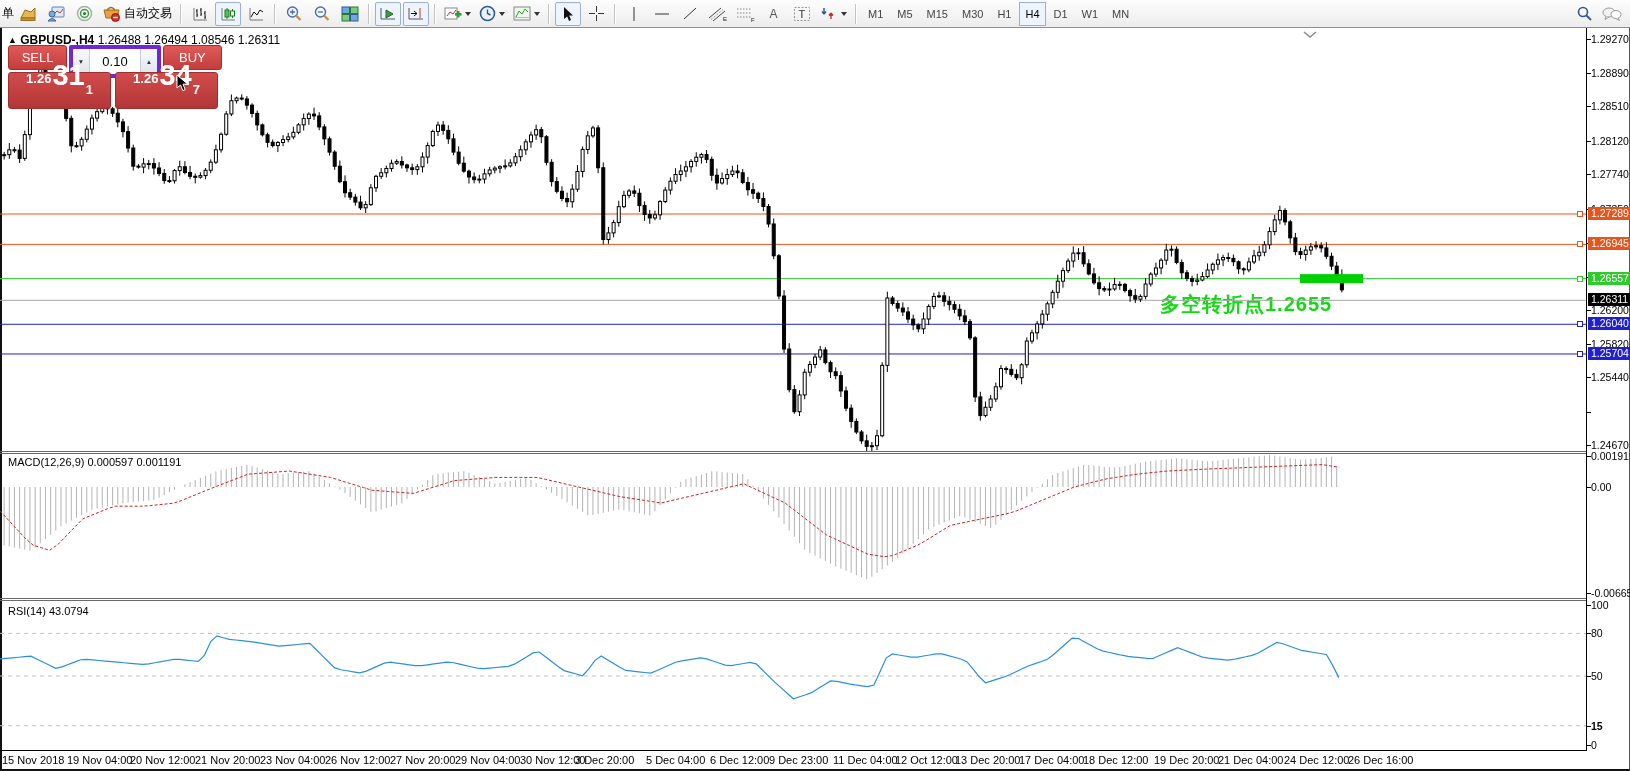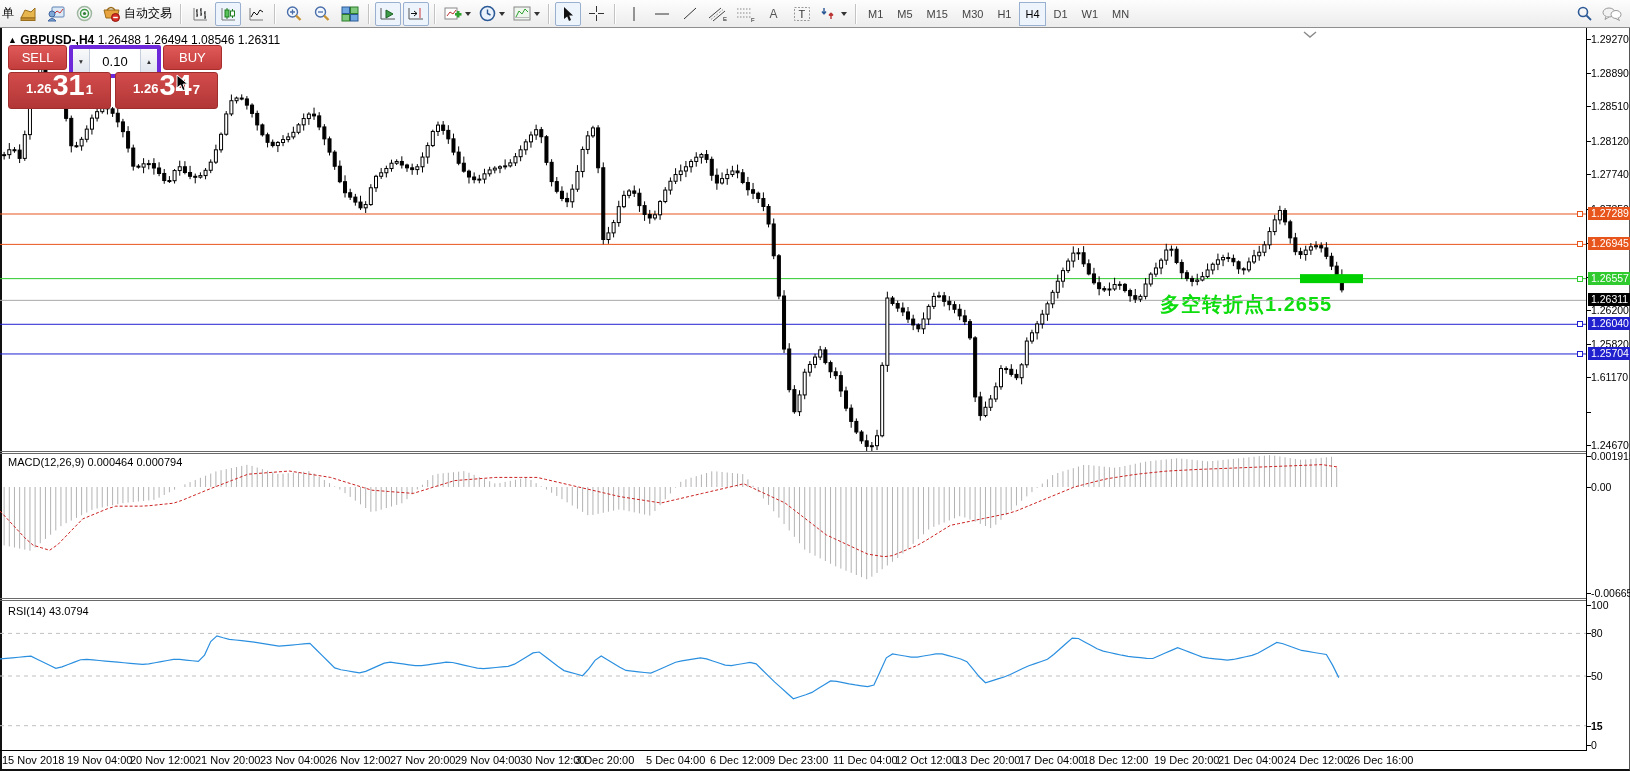--- a/index.html
+++ b/index.html
@@ -44,21 +44,21 @@
   .tp-btn{width:60px;background:linear-gradient(#e05a5a,#c33d3d);border:1px solid #a82e2e;border-radius:3px;
           color:#fff;font-size:13px;display:flex;align-items:center;justify-content:center;}
   .tp-step{display:flex;height:25px;margin:0 2px;border:4px solid #6d28d9;border-radius:2px;overflow:hidden;background:#fff;}
   .tp-arr{width:17px;background:linear-gradient(#fafafa,#dfe5ee);display:flex;align-items:center;justify-content:center;
           font-size:8px;color:#333;border-left:1px solid #c6cedb;border-right:1px solid #c6cedb;}
   .tp-arr:first-child{border-left:none;}
   .tp-arr:last-child{border-right:none;}
   .tp-vol{width:52px;display:flex;align-items:center;justify-content:center;font-size:13px;color:#000;background:#fff;}
   .tp-row2{display:flex;margin-top:2px;}
   .tp-price{width:103px;height:37px;background:linear-gradient(#d34c4c,#b23636);border:1px solid #9e2d2d;
-            border-radius:3px;color:#fff;display:flex;align-items:flex-end;justify-content:center;padding-bottom:8px;box-sizing:border-box;}
+            border-radius:3px;color:#fff;display:flex;align-items:flex-end;justify-content:center;padding-bottom:18px;box-sizing:border-box;}
   .tp-price .sm{font-size:13px;font-weight:bold;line-height:22px;}
   .tp-price .big{font-size:29px;font-weight:bold;line-height:29px;margin:0 1px;}
   .tp-price .sup{font-size:13px;font-weight:bold;line-height:34px;align-self:flex-start;}
   .tp-price:first-child{margin-right:4px;}
   .cursor-arrow{position:absolute;z-index:30;}
 </style>
 </head>
 <body>
 
 <div class="toolbar">
@@ -1101,21 +1101,21 @@
       <span class="sup">1</span>
     </div>
     <div class="tp-price">
       <span class="sm">1.26</span>
       <span class="big">34</span>
       <span class="sup">7</span>
     </div>
   </div>
 </div>
 
-<div class="pane-label" style="top:456px">MACD(12,26,9) 0.000464 0.000794</div>
+<div class="pane-label" style="top:456px">MACD(12,26,9) 0.000597 0.001191</div>
 <div class="pane-label" style="top:605px">RSI(14) 43.0794</div>
 
 <svg class="shift-marker" style="left:1303px;top:31px" width="14" height="8">
     <polyline points="1,1 7,6 13,1" fill="none" stroke="#8a8a8a" stroke-width="1.4"></polyline>
   </svg>
 
 <svg class="cursor-arrow" style="left:176px;top:74px" width="14" height="18" viewBox="0 0 14 18">
     <polygon points="1,1 1,14 4.6,11 6.8,16.6 9.2,15.6 7,10.2 11.6,10" fill="#000" stroke="#fff" stroke-width="1"></polygon>
   </svg>
 
@@ -1134,21 +1134,21 @@
     <div class="tick-label" style="top: 202.614px;">1.27350</div>
     <div class="tick-mark" style="top: 243.051px;"></div>
     <div class="tick-label" style="top: 237.051px;">1.26960</div>
     <div class="tick-mark" style="top: 276.605px;"></div>
     <div class="tick-label" style="top: 270.605px;">1.26580</div>
     <div class="tick-mark" style="top: 310.159px;"></div>
     <div class="tick-label" style="top: 304.159px;">1.26200</div>
     <div class="tick-mark" style="top: 343.713px;"></div>
     <div class="tick-label" style="top: 337.713px;">1.25820</div>
     <div class="tick-mark" style="top: 377.267px;"></div>
-    <div class="tick-label" style="top: 371.267px;">1.61170</div>
+    <div class="tick-label" style="top: 371.267px;">1.25440</div>
     <div class="tick-mark" style="top: 411.704px;"></div>
     <div class="tick-label" style="top: 403px; margin-left: 48px;">1.25050</div>
     <div class="tick-mark" style="top: 445.258px;"></div>
     <div class="tick-label" style="top: 439.258px;">1.24670</div>
     <div class="handle-sq" style="left: 1577px; top: 211px; border: 1.5px solid rgb(232, 85, 28);"></div>
     <div class="px-badge" style="top: 207px; background: rgb(232, 85, 28);">1.27289</div>
     <div class="handle-sq" style="left: 1577px; top: 241.375px; border: 1.5px solid rgb(232, 85, 28);"></div>
     <div class="px-badge" style="top: 237.375px; background: rgb(232, 85, 28);">1.26945</div>
     <div class="handle-sq" style="left: 1577px; top: 275.636px; border: 1.5px solid rgb(46, 202, 46);"></div>
     <div class="px-badge" style="top: 271.636px; background: rgb(46, 202, 46);">1.26557</div>

